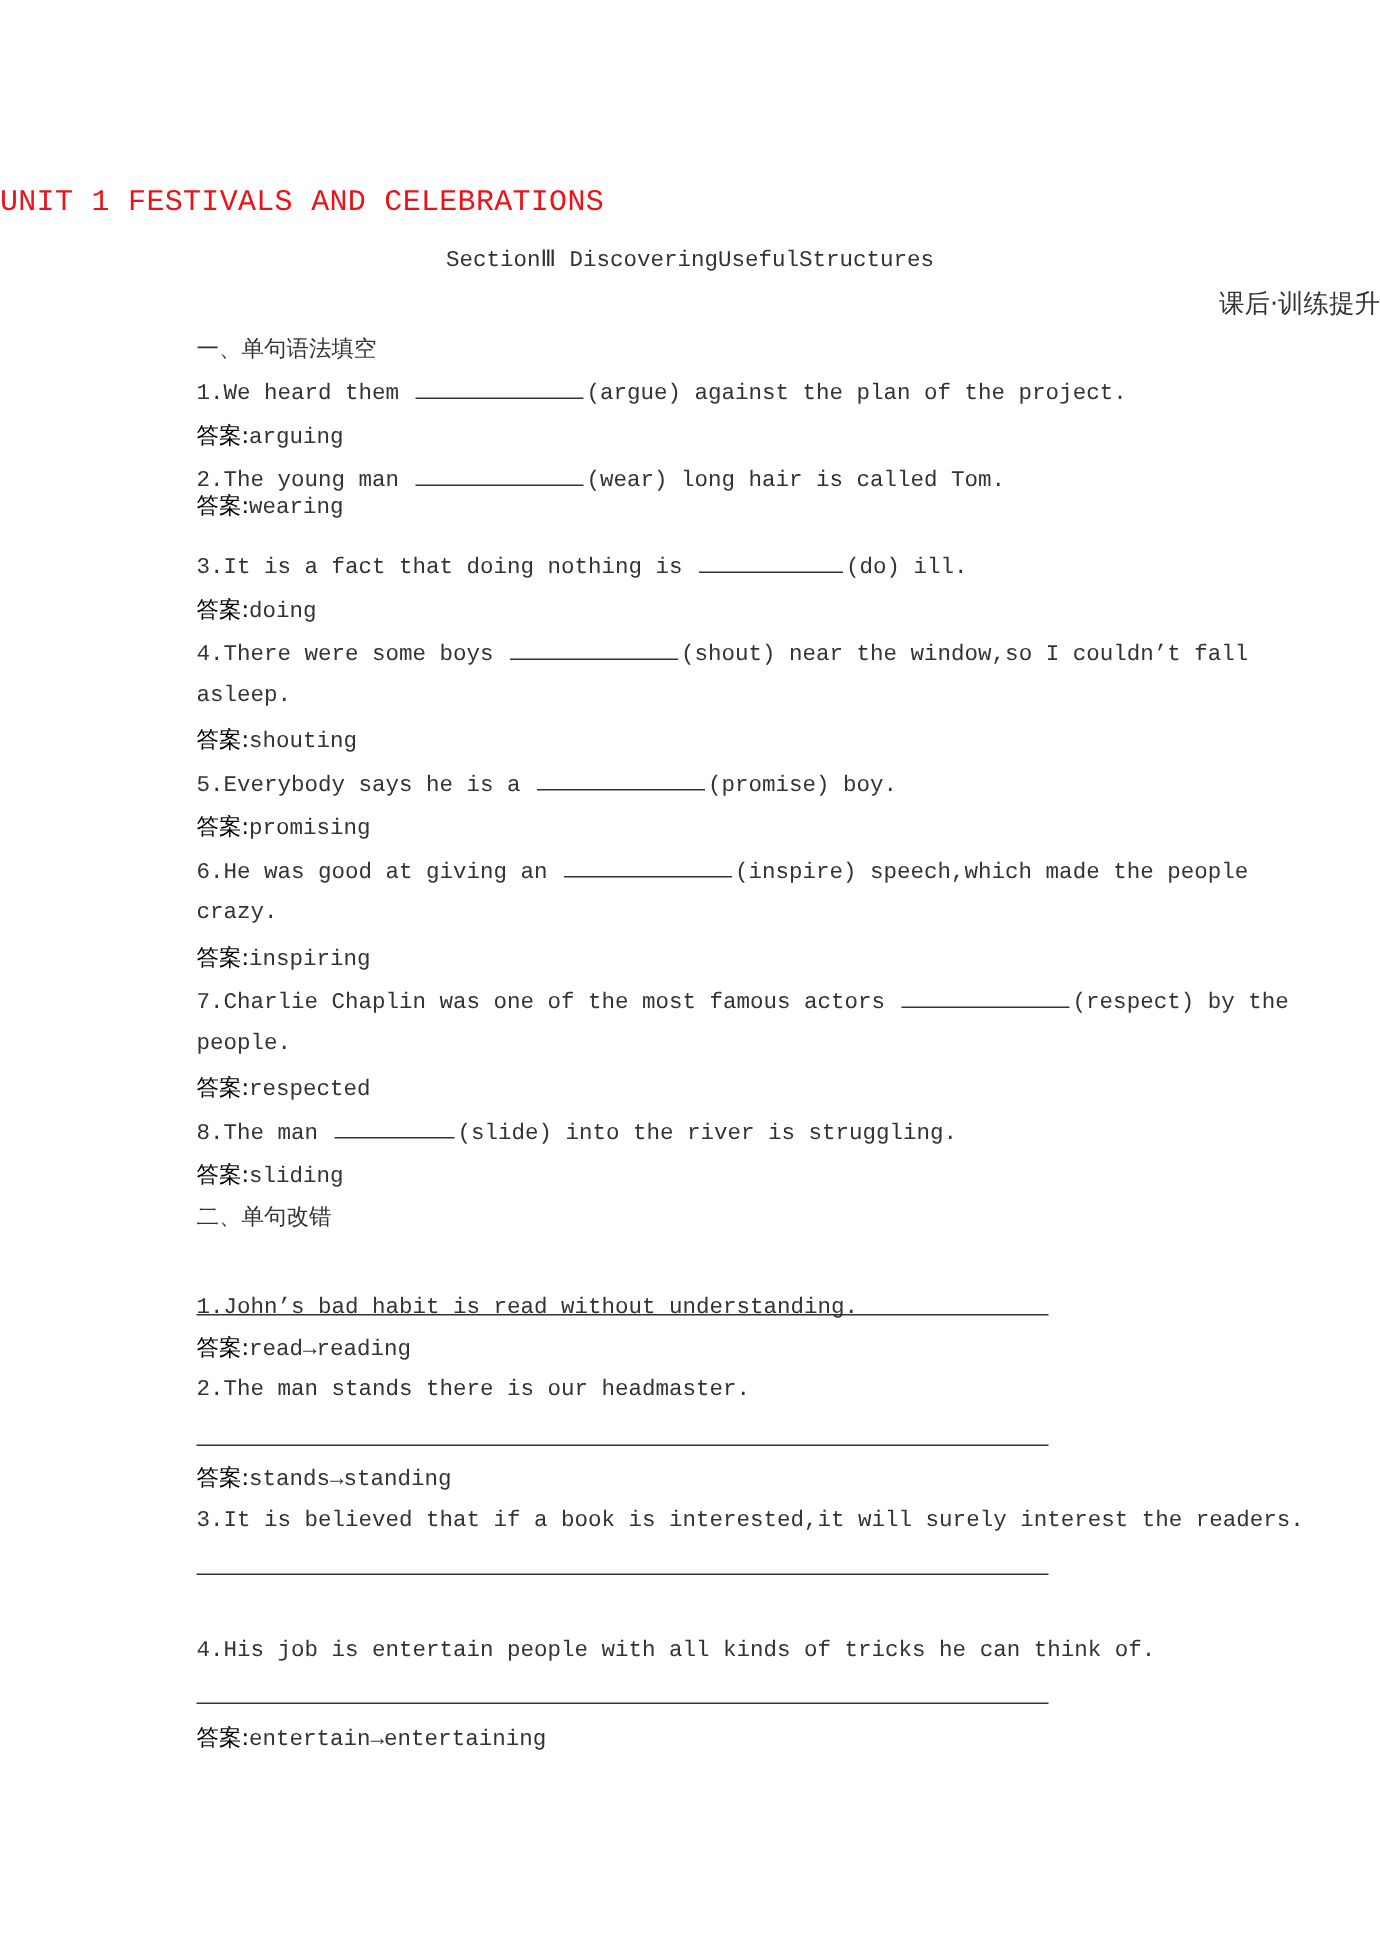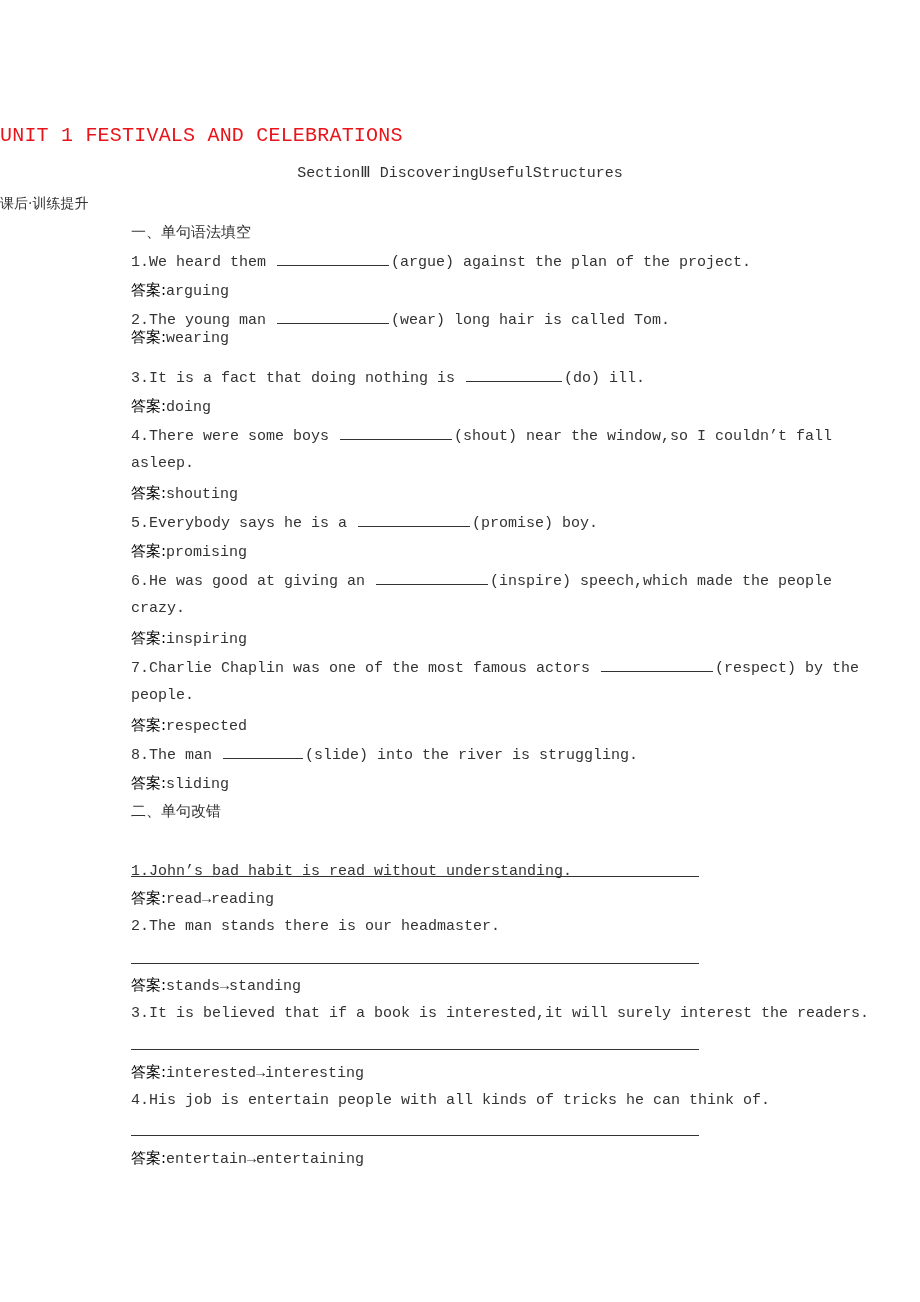--- a/index.html
+++ b/index.html
@@ -15,21 +15,21 @@
       font-family: "Liberation Mono", "DejaVu Sans Mono", monospace;
       letter-spacing: 0.2px;
     }
     .subtitle {
       position: absolute; left: 0; width: 920px; top: 163px;
       text-align: center; font-size: 15px; line-height: 22px; color: #333;
       font-family: "Liberation Mono", "DejaVu Sans Mono", monospace;
     }
     .subtitle2 {
       position: absolute; left: 0; width: 920px; top: 192px;
-      text-align: left; font-size: 14px; line-height: 22px; color: #333;
+      text-align: right; font-size: 17px; line-height: 22px; color: #333;
       font-family: "DejaVu Sans", sans-serif;
     }
     .line {
       position: absolute; left: 131px; font-size: 15px; line-height: 22px;
       white-space: nowrap; color: #333;
       font-family: "Liberation Mono", "DejaVu Sans Mono", monospace;
     }
     .heading { font-family: "DejaVu Sans", sans-serif; color: #333; text-align: right; }
     .ans-label { color: #000000; font-family: "DejaVu Sans", sans-serif; }
     .blank {
@@ -119,22 +119,19 @@
   </div>
 
   <div class="line" style="top:916px">2.The man stands there is our headmaster.</div>
   <div class="rule" style="top:963px"></div>
   <div class="line" style="top:974px">
     <span class="ans-label">答案:</span><span>stands→standing</span>
   </div>
 
   <div class="line" style="top:1003px">3.It is believed that if a book is interested,it will surely interest the readers.</div>
   <div class="rule" style="top:1049px"></div>
-  <div class="line" style="top:1061px">
-    <span class="ans-label">答案:</span><span>interested→interesting</span>
-  </div>
 
   <div class="line" style="top:1090px">4.His job is entertain people with all kinds of tricks he can think of.</div>
   <div class="rule" style="top:1135px"></div>
   <div class="line" style="top:1147px">
     <span class="ans-label">答案:</span><span>entertain→entertaining</span>
   </div>
 </div>
 
 </body></html>

